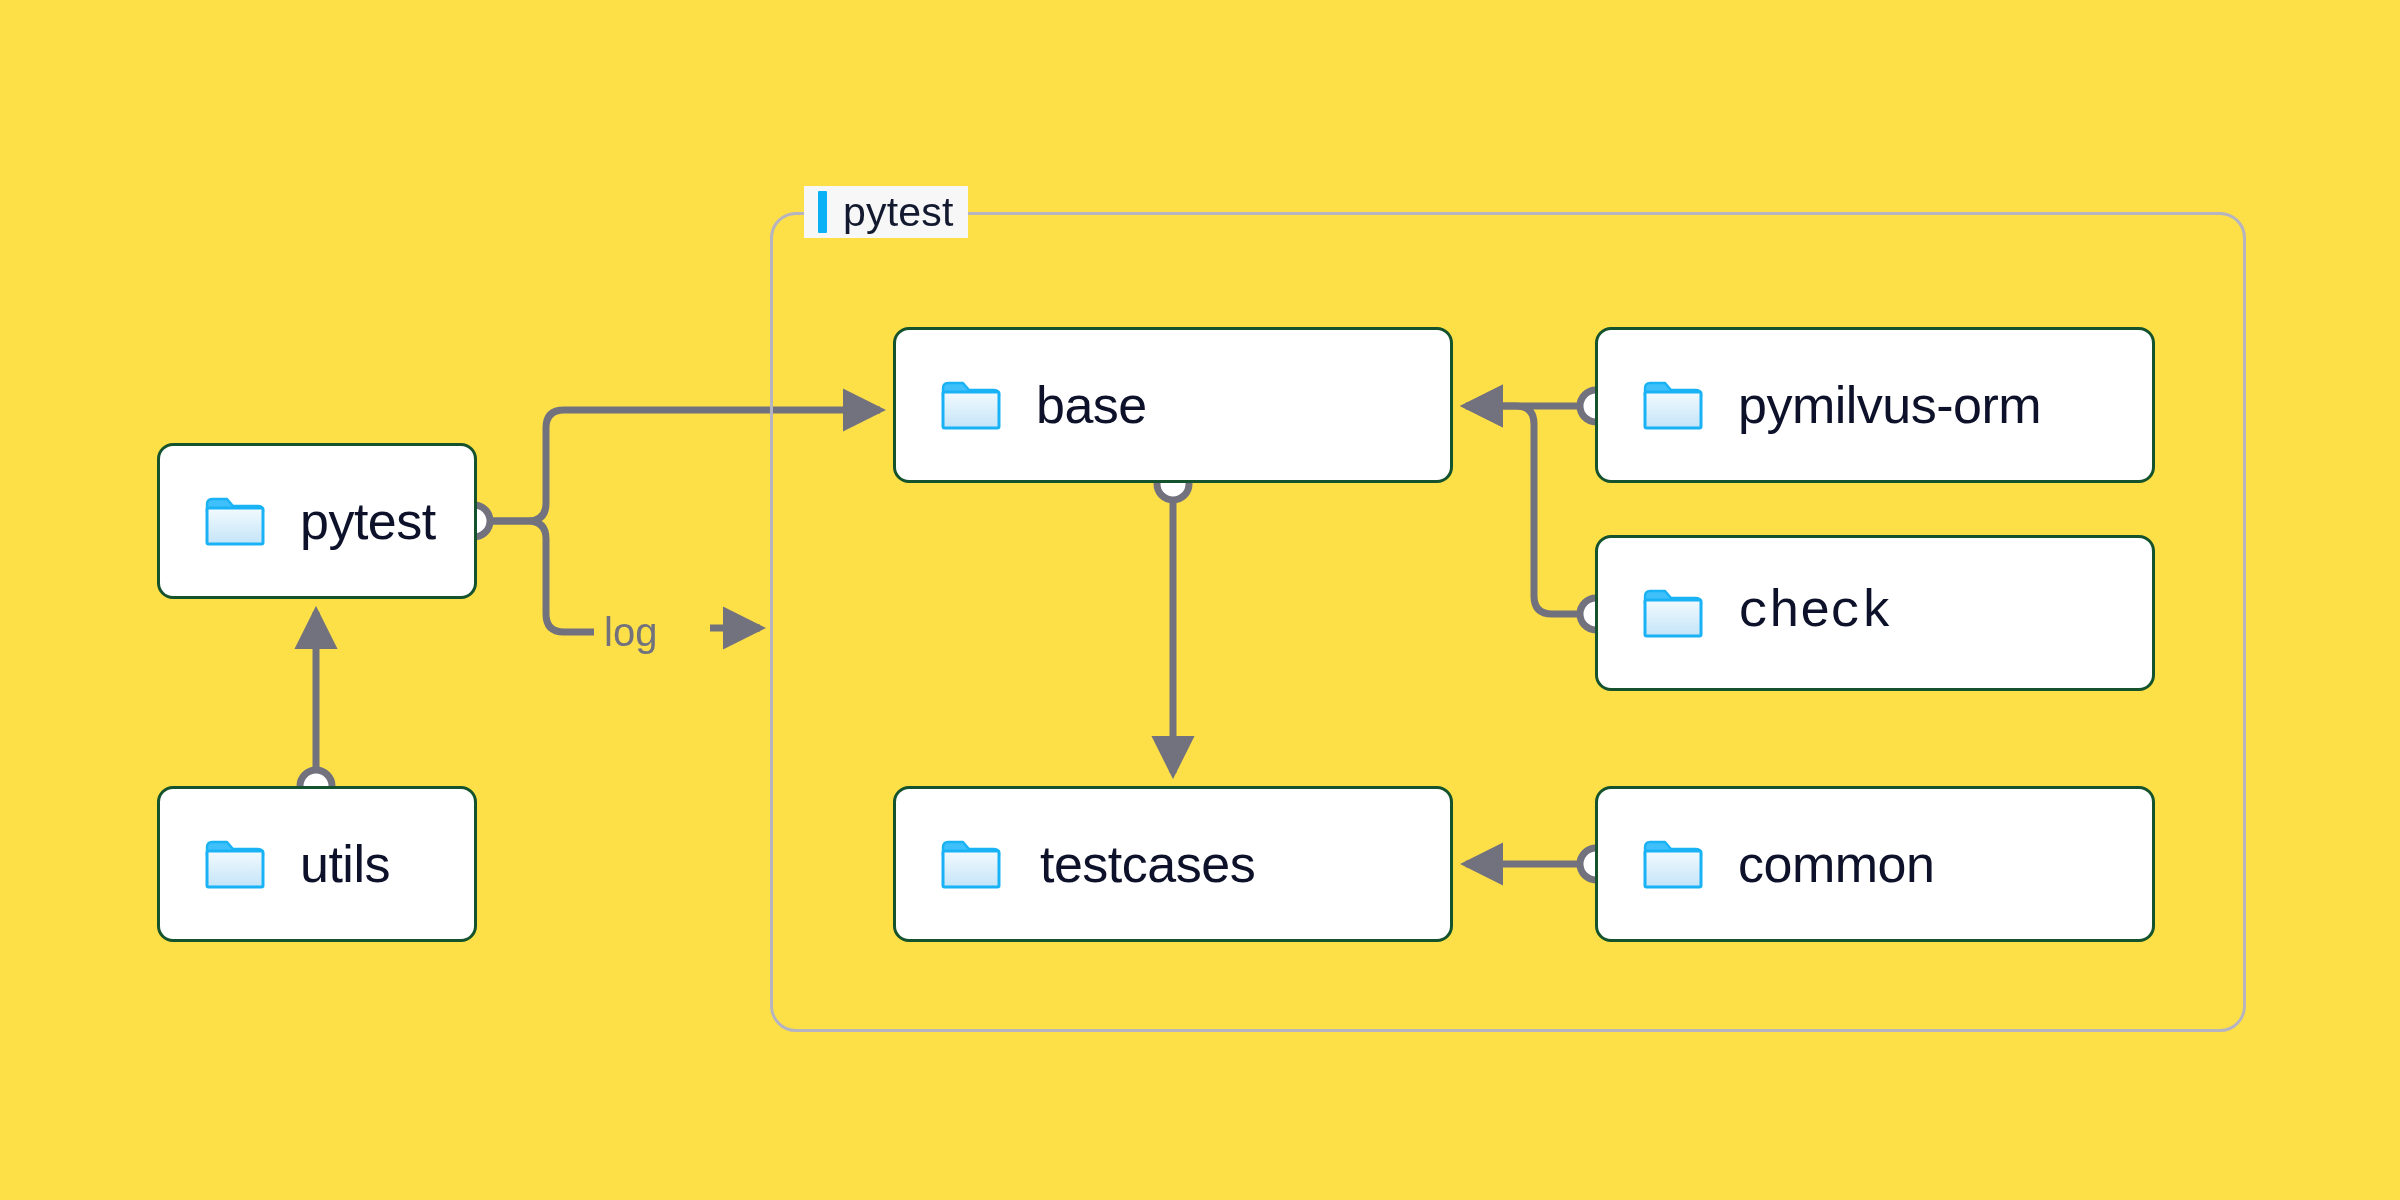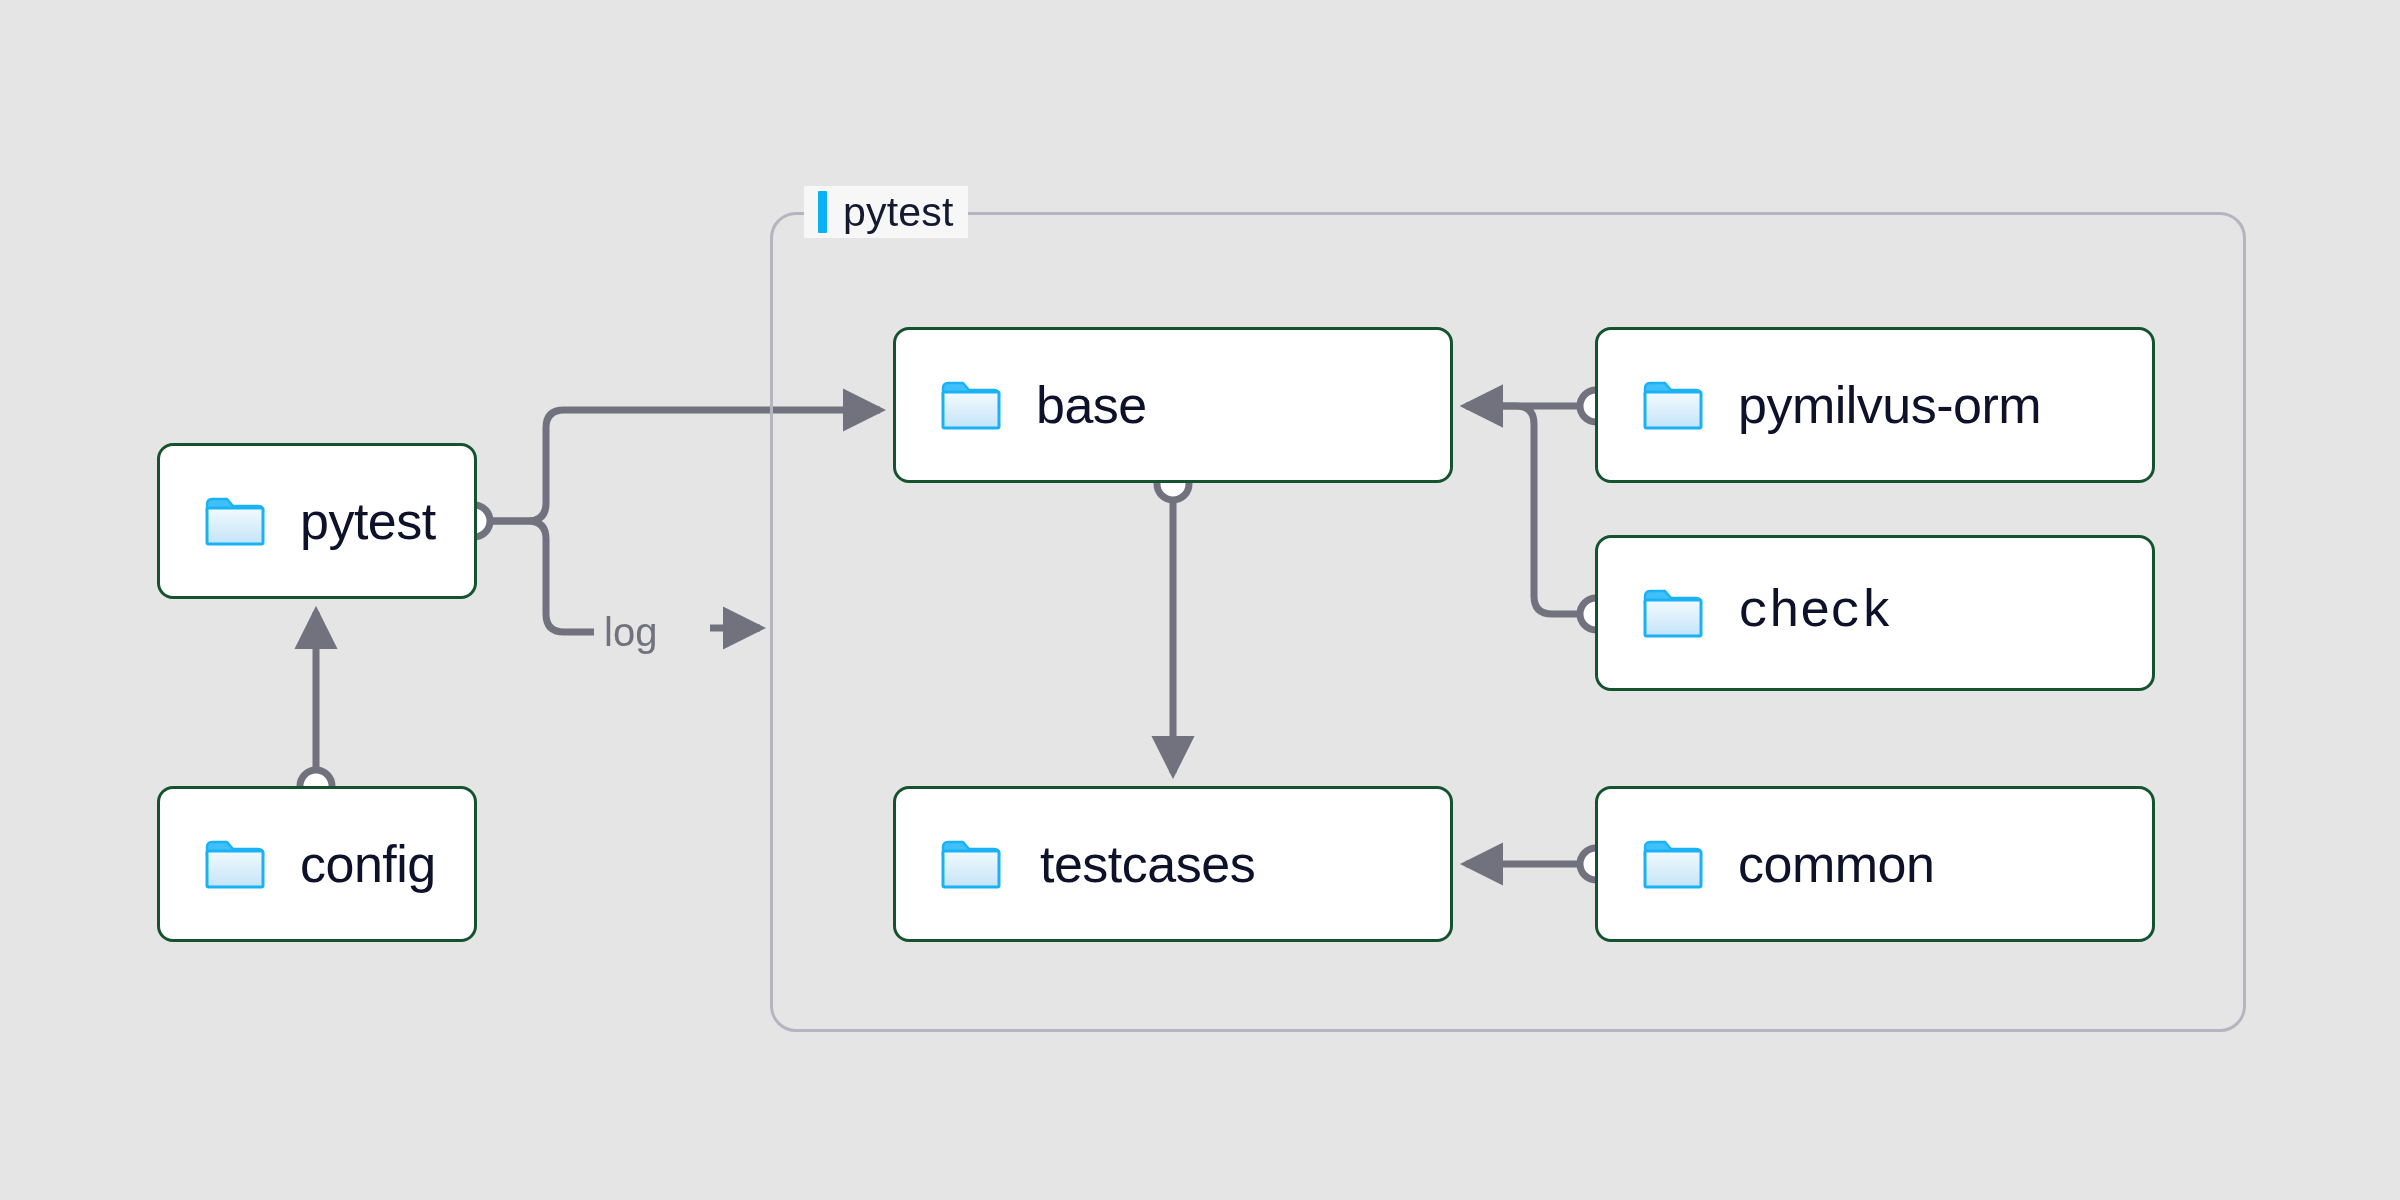--- a/index.html
+++ b/index.html
@@ -7,21 +7,21 @@
     padding: 0;
     background: #f7f7f8;
   }
   body {
     font-family: "Liberation Sans", sans-serif;
   }
   #stage {
     position: relative;
     width: 2400px;
     height: 1200px;
-    background: #e5e5e5;
+    background: #fde047;
     overflow: hidden;
   }
   #wires {
     position: absolute;
     left: 0; top: 0;
     width: 2400px;
     height: 1200px;
     pointer-events: none;
   }
 
@@ -156,21 +156,21 @@
           <path d="M3 9 Q3 4 8 4 L23 4 L29 11 L54 11 Q59 11 59 16 L59 17 L3 17 Z" fill="#3fc0fa" stroke="#19b2f5" stroke-width="2.4" stroke-linejoin="round"></path>
           <rect x="3" y="13" width="56" height="36" rx="1.5" fill="url(#folderGrad)" stroke="#19b2f5" stroke-width="3"></rect>
         </svg>
         <span class="node-label">pytest</span>
       </div>
       <div class="node" style="left: 157px; top: 786px; width: 320px; height: 156px;">
         <svg class="folder-icon" viewBox="0 0 62 52" xmlns="http://www.w3.org/2000/svg">
           <path d="M3 9 Q3 4 8 4 L23 4 L29 11 L54 11 Q59 11 59 16 L59 17 L3 17 Z" fill="#3fc0fa" stroke="#19b2f5" stroke-width="2.4" stroke-linejoin="round"></path>
           <rect x="3" y="13" width="56" height="36" rx="1.5" fill="url(#folderGrad)" stroke="#19b2f5" stroke-width="3"></rect>
         </svg>
-        <span class="node-label">config</span>
+        <span class="node-label">utils</span>
       </div>
       <div class="node" style="left: 893px; top: 327px; width: 560px; height: 156px;">
         <svg class="folder-icon" viewBox="0 0 62 52" xmlns="http://www.w3.org/2000/svg">
           <path d="M3 9 Q3 4 8 4 L23 4 L29 11 L54 11 Q59 11 59 16 L59 17 L3 17 Z" fill="#3fc0fa" stroke="#19b2f5" stroke-width="2.4" stroke-linejoin="round"></path>
           <rect x="3" y="13" width="56" height="36" rx="1.5" fill="url(#folderGrad)" stroke="#19b2f5" stroke-width="3"></rect>
         </svg>
         <span class="node-label">base</span>
       </div>
       <div class="node" style="left: 893px; top: 786px; width: 560px; height: 156px; gap: 38px;">
         <svg class="folder-icon" viewBox="0 0 62 52" xmlns="http://www.w3.org/2000/svg">

